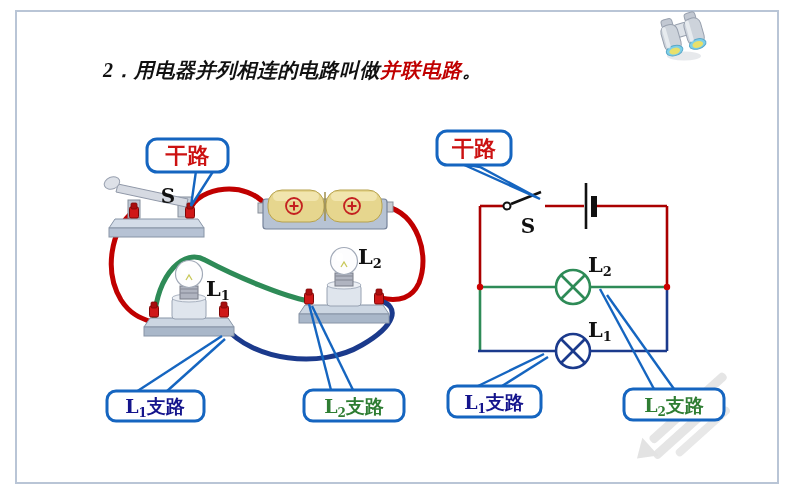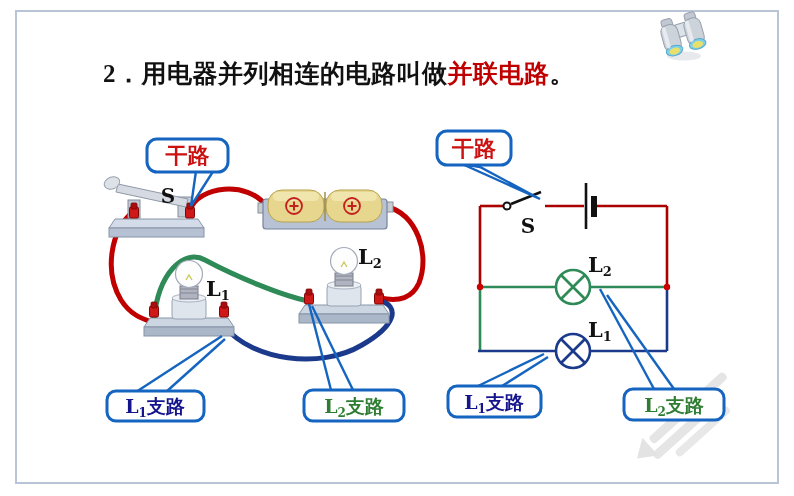--- a/index.html
+++ b/index.html
@@ -1,21 +1,21 @@
 <!DOCTYPE html>
 <html><head>
 <meta charset="utf-8">
 <style>
   html,body{margin:0;padding:0;background:#ffffff;}
   #stage{position:relative;width:794px;height:496px;background:#ffffff;overflow:hidden;
          font-family:"Liberation Serif","DejaVu Serif",serif;}
   #slide-border{position:absolute;left:15px;top:10px;width:760px;height:470px;
                 border:2px solid #b9c5d6;background:#ffffff;}
-  #title{position:absolute;left:103px;top:57px;width:600px;font-size:25px;font-weight:bold;
-         color:#111111;letter-spacing:0.5px;white-space:nowrap;}
+  #title{position:absolute;left:103px;top:57px;width:600px;font-size:20px;font-weight:bold;
+         color:#111111;letter-spacing:0.5px;white-space:nowrap;font-style:italic;}
   #title .hl{color:#c00000;}
   svg{position:absolute;left:0;top:0;}
   text{font-family:"DejaVu Serif","Liberation Serif",serif;font-weight:bold;}
   .lampmain{font-size:21px;fill:#111111;}
   .lampsub{font-size:13px;fill:#111111;}
   .cnred{font-size:22px;fill:#cc1111;}
   .brmain{font-size:19px;}
   .brsub{font-size:12px;}
   .navytxt{fill:#14148c;}
   .greentxt{fill:#2e7d32;}

